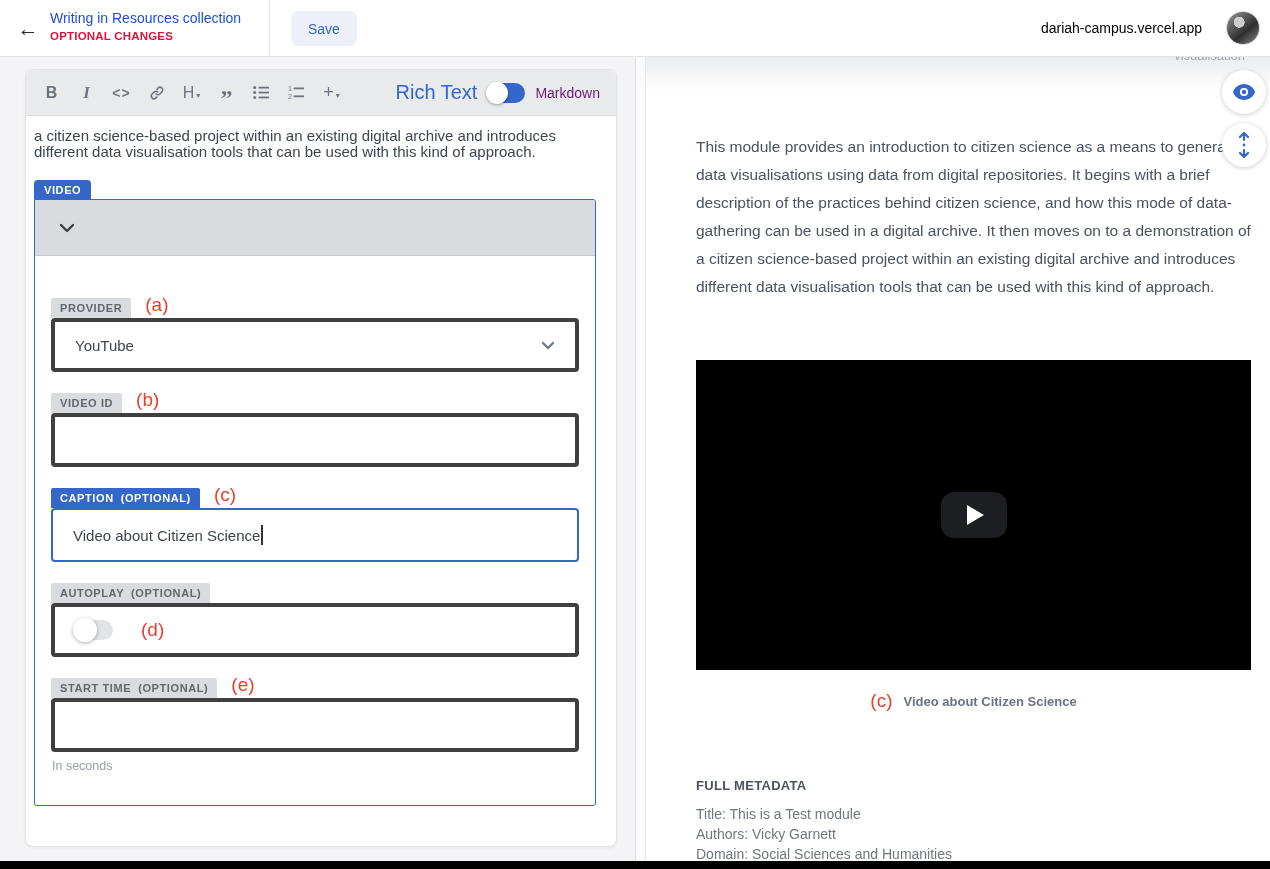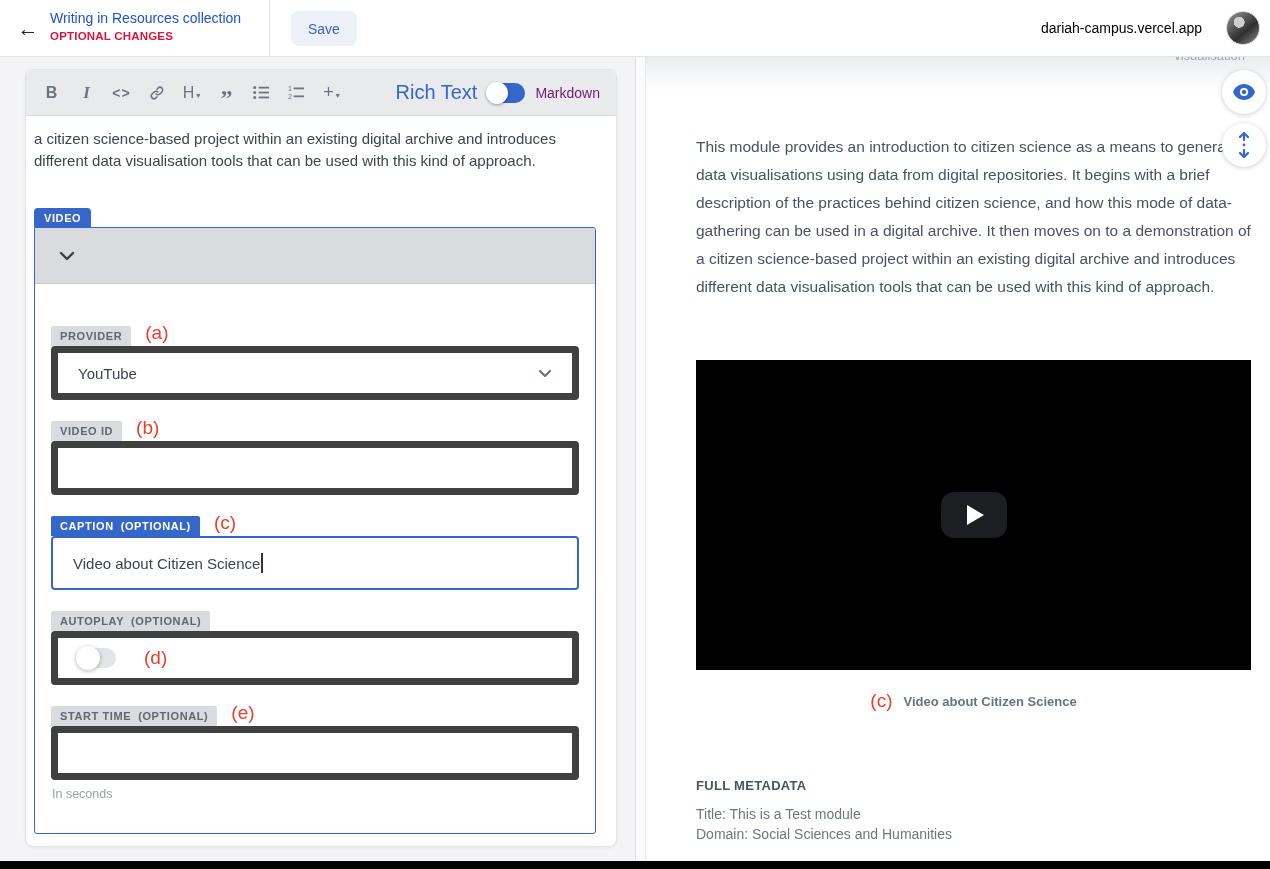--- a/index.html
+++ b/index.html
@@ -37,33 +37,33 @@
   .tb-quote { font-family:"Liberation Serif",serif; font-weight:700; font-size:24px; line-height:10px; padding-top:10px; }
   .tb-caret { font-size:8px; margin-left:2px; margin-top:6px; }
   .tb-plus { font-size:18px; font-weight:400; }
   .mode-switch { margin-left:auto; display:flex; align-items:center; gap:10px; padding-right:6px; }
   .mode-rich { color:#3566c9; font-size:20px; }
   .mode-md { color:#701a75; font-size:14px; }
   .switch { width:38px; height:20px; border-radius:10px; background:#3566c9; position:relative; border:none; cursor:pointer; }
   .switch .knob { position:absolute; left:-1px; top:-1px; width:22px; height:22px; border-radius:50%; background:#fff; box-shadow:0 1px 3px rgba(0,0,0,.35); }
 
   .editor-body { padding:12px 20px 0 8px; }
-  .editor-paragraph { font-size:15px; line-height:22px; color:#3d4450; width:572px; margin-bottom:36px; cursor:text; }
+  .editor-paragraph { font-size:15px; line-height:16px; color:#3d4450; width:572px; margin-bottom:20px; cursor:text; }
 
   .video-chip { display:inline-block; background:#3566c9; color:#fff; font-size:11px; font-weight:700; letter-spacing:.6px; padding:4px 10px 3px; border-radius:4px 4px 0 0; }
   .video-block { width:562px; border:1.5px solid #3566c9; border-radius:0 3px 3px 3px; background:#fff; height:607px; overflow:hidden; }
   .block-header { height:56px; background:#d9dbde; border-bottom:1px solid #c8cacd; display:flex; align-items:center; padding-left:24px; cursor:pointer; }
   .block-body { padding:42px 16px 0 16px; }
 
   .field { margin-bottom:21px; }
   .badge-row { display:flex; align-items:center; }
   .badge { display:inline-flex; gap:7px; background:#d9dbde; color:#62676e; font-size:11px; font-weight:700; letter-spacing:.6px; padding:4px 9px; border-radius:2px 2px 0 0;text-align:right; }
   .badge.blue { background:#3566c9; color:#fff; }
   .annotation { color:#e8402c; font-size:19px; margin-left:14px; margin-top:-6px; }
-  .input { height:54px; border:7px solid #404040; border-radius:4px; display:flex; align-items:center; padding:0 20px; font-size:15px; color:#3d4450; background:#fff; cursor:text; }
+  .input { height:54px; border:4px solid #404040; border-radius:4px; display:flex; align-items:center; padding:0 20px; font-size:15px; color:#3d4450; background:#fff; cursor:text; }
   .input.focused { border:2px solid #3566c9; }
   .select { justify-content:space-between; cursor:pointer; }
   .caret-line { display:inline-block; width:1.5px; height:20px; background:#2f3338; margin-left:1px; }
   .toggle-box { cursor:default; }
   .toggle-off { width:38px; height:20px; border-radius:10px; background:#e3e4e7; position:relative; border:none; cursor:pointer; }
   .toggle-off .knob { position:absolute; left:-2px; top:-2px; width:24px; height:24px; border-radius:50%; background:#fff; box-shadow:0 1px 4px rgba(0,0,0,.3); }
   .toggle-annotation { margin-left:28px; margin-top:0; }
   .helper { font-size:12.5px; color:#9aa0a8; margin-top:7px; margin-left:1px; }
 
   
@@ -275,20 +275,21 @@
 
     <div class="caption-row">
       <span class="caption-annotation">(c)</span>
       <span class="caption-text">Video about Citizen Science</span>
     </div>
 
     <div class="metadata">
       <div class="metadata-heading">FULL METADATA</div>
       <div class="metadata-lines">
         <div>Title: This is a Test module</div>
+        <div>Authors: Vicky Garnett</div>
         <div>Domain: Social Sciences and Humanities</div>
       </div>
     </div>
 
   </div>
 </div>
 
 <div class="bottom-bar"></div>
 
 </body></html>

